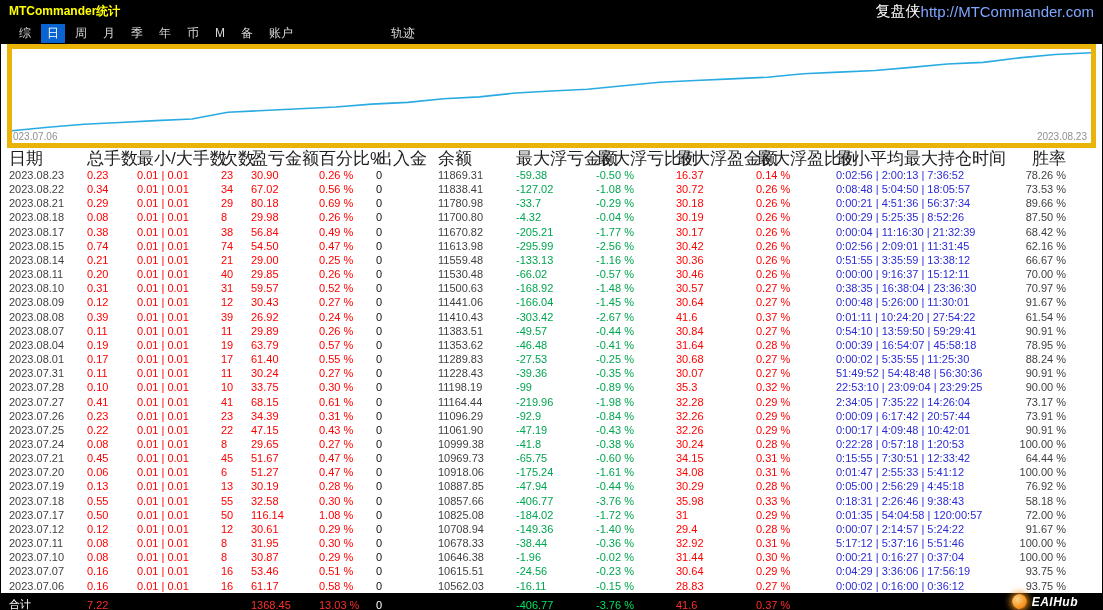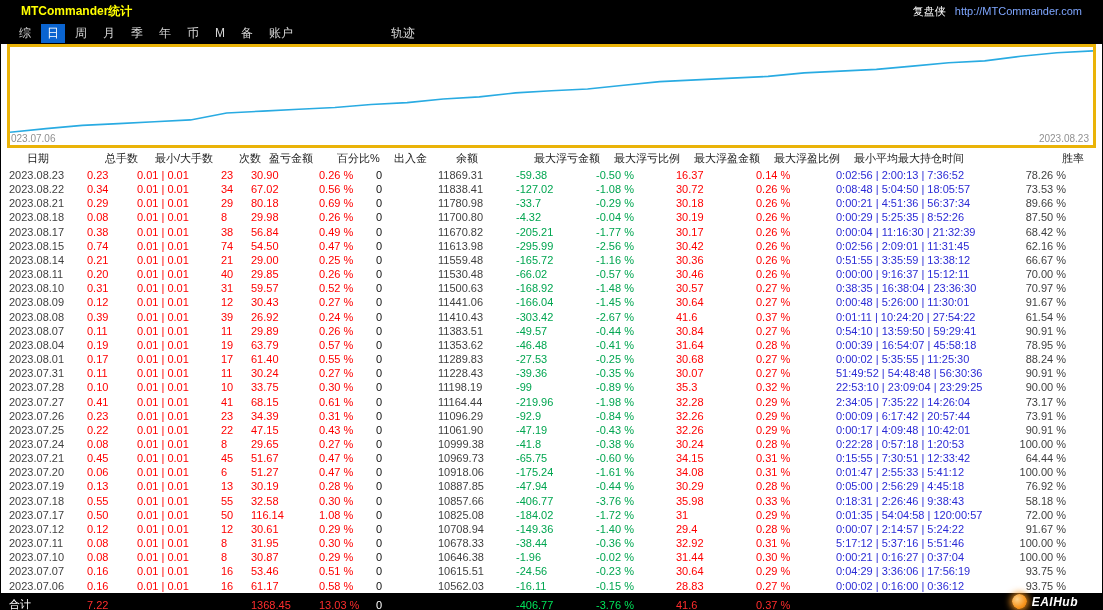--- a/index.html
+++ b/index.html
@@ -2,38 +2,38 @@
 <html><head>
 <meta charset="utf-8">
 <style>
   html,body{margin:0;padding:0;background:#fff;}
   .app{
     position:relative;width:1103px;height:610px;overflow:hidden;background:#fff;
     font-family:"Liberation Sans","DejaVu Sans",sans-serif;
     border-left:1px solid #000;border-right:1px solid #000;box-sizing:border-box;
   }
   
-  .titlebar{height:22px;background:#000;display:flex;justify-content:space-between;align-items:center;padding:0 20px;box-sizing:border-box;}
+  .titlebar{height:22px;background:#000;display:flex;justify-content:space-between;align-items:center;padding:0 8px;box-sizing:border-box;}
   .app-title{color:#ffff00;font-size:12px;font-weight:bold;}
-  .tb-right{font-size:11px;display:flex;gap:9px;align-items:center;}
+  .tb-right{font-size:15px;display:flex;gap:0;align-items:center;}
   .brand{color:#ffffff;}
   .brand-url{color:#7ea6ff;}
   
   .menubar{height:22px;background:#000;display:flex;align-items:center;padding-left:12px;gap:4px;box-sizing:border-box;}
   .menu-item{color:#d8d8d8;font-size:12px;padding:1px 6px;cursor:default;}
   .menu-item.active{background:#0a64d0;color:#fff;}
   .menu-extra{margin-left:82px;}
   
-  .chart{position:relative;margin:0 6px;height:104px;border:3px solid #eab308;box-sizing:border-box;background:#fff;}
+  .chart{position:relative;margin:0 6px;height:104px;border:5px solid #eab308;box-sizing:border-box;background:#fff;}
   .chart svg{display:block;width:100%;height:100%;}
   .axis-label{position:absolute;bottom:1px;font-size:10px;color:#909090;}
   .axis-left{left:1px;}
   .axis-right{right:4px;}
   
-  .thead{height:20px;display:flex;align-items:center;padding-left:8px;font-size:11px;color:#1d1d1d;justify-content:center;}
+  .thead{height:20px;display:flex;align-items:center;padding-left:8px;font-size:17px;color:#1d1d1d;}
   .tbody{height:425px;overflow:hidden;}
   .trow{display:flex;height:14.17px;line-height:14.17px;padding-left:8px;font-size:11px;white-space:nowrap;}
   .cell{display:inline-block;flex:none;white-space:nowrap;overflow:visible;}
   .w0{width:78px}.w1{width:50px}.w2{width:84px}.w3{width:30px}.w4{width:68px}
   .w5{width:57px}.w6{width:62px}.w7{width:78px}.w8{width:80px}.w9{width:80px}
   .w10{width:80px}.w11{width:80px}.w12{width:175px}.w13{width:55px;text-align:right}
   .c-head{color:#1d1d1d;}
   .c-date{color:#3f3f3f}
   .c-red{color:#fe0000}
   .c-io{color:#111}
@@ -203,21 +203,21 @@
       </div>
       <div class="trow">
         <span class="cell w0 c-date">2023.08.14</span>
         <span class="cell w1 c-red">0.21</span>
         <span class="cell w2 c-red">0.01 | 0.01</span>
         <span class="cell w3 c-red">21</span>
         <span class="cell w4 c-red">29.00</span>
         <span class="cell w5 c-red">0.25 %</span>
         <span class="cell w6 c-io">0</span>
         <span class="cell w7 c-bal">11559.48</span>
-        <span class="cell w8 c-grn">-165.72</span>
+        <span class="cell w8 c-grn">-133.13</span>
         <span class="cell w9 c-grn">-1.16 %</span>
         <span class="cell w10 c-red">30.36</span>
         <span class="cell w11 c-red">0.26 %</span>
         <span class="cell w12 c-time">0:51:55 | 3:35:59 | 13:38:12</span>
         <span class="cell w13 c-win">66.67 %</span>
       </div>
       <div class="trow">
         <span class="cell w0 c-date">2023.08.11</span>
         <span class="cell w1 c-red">0.20</span>
         <span class="cell w2 c-red">0.01 | 0.01</span>

